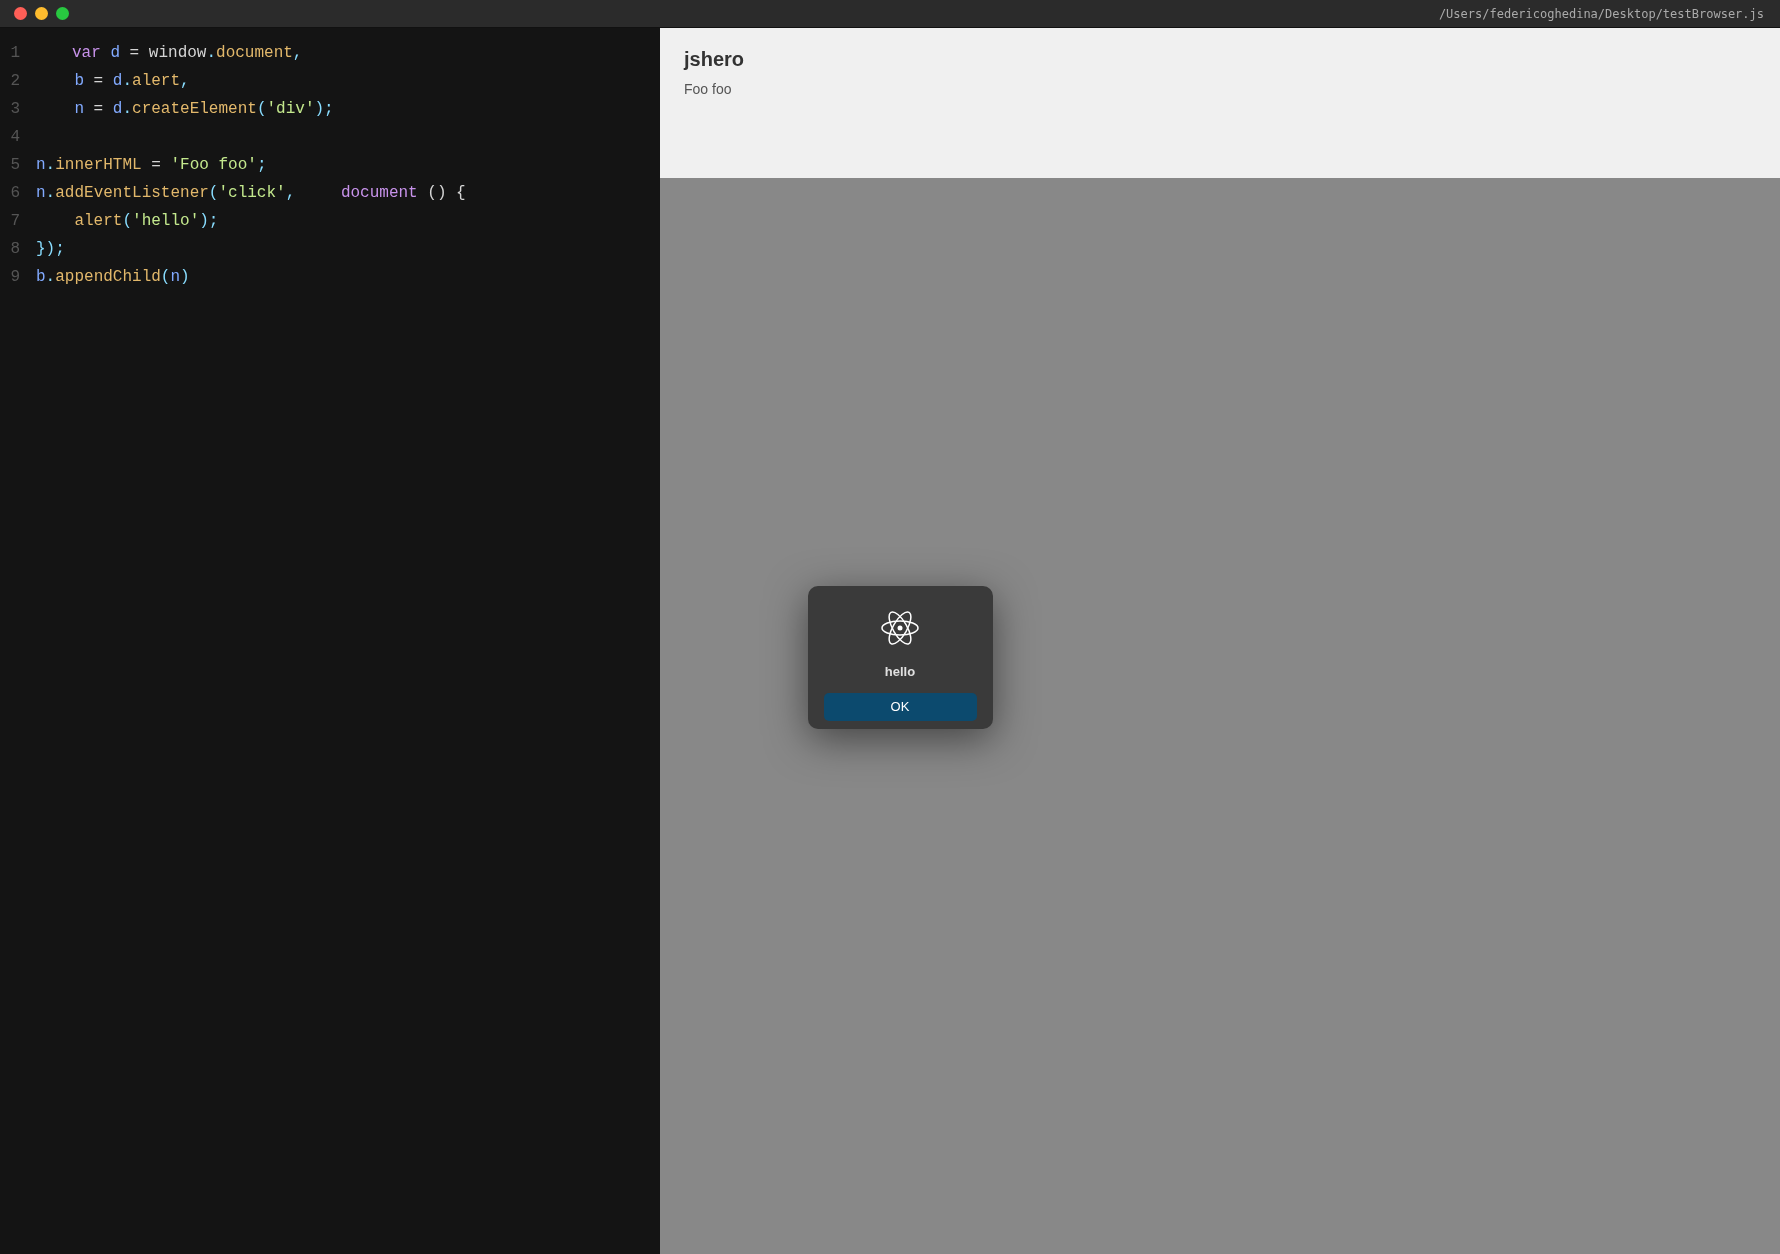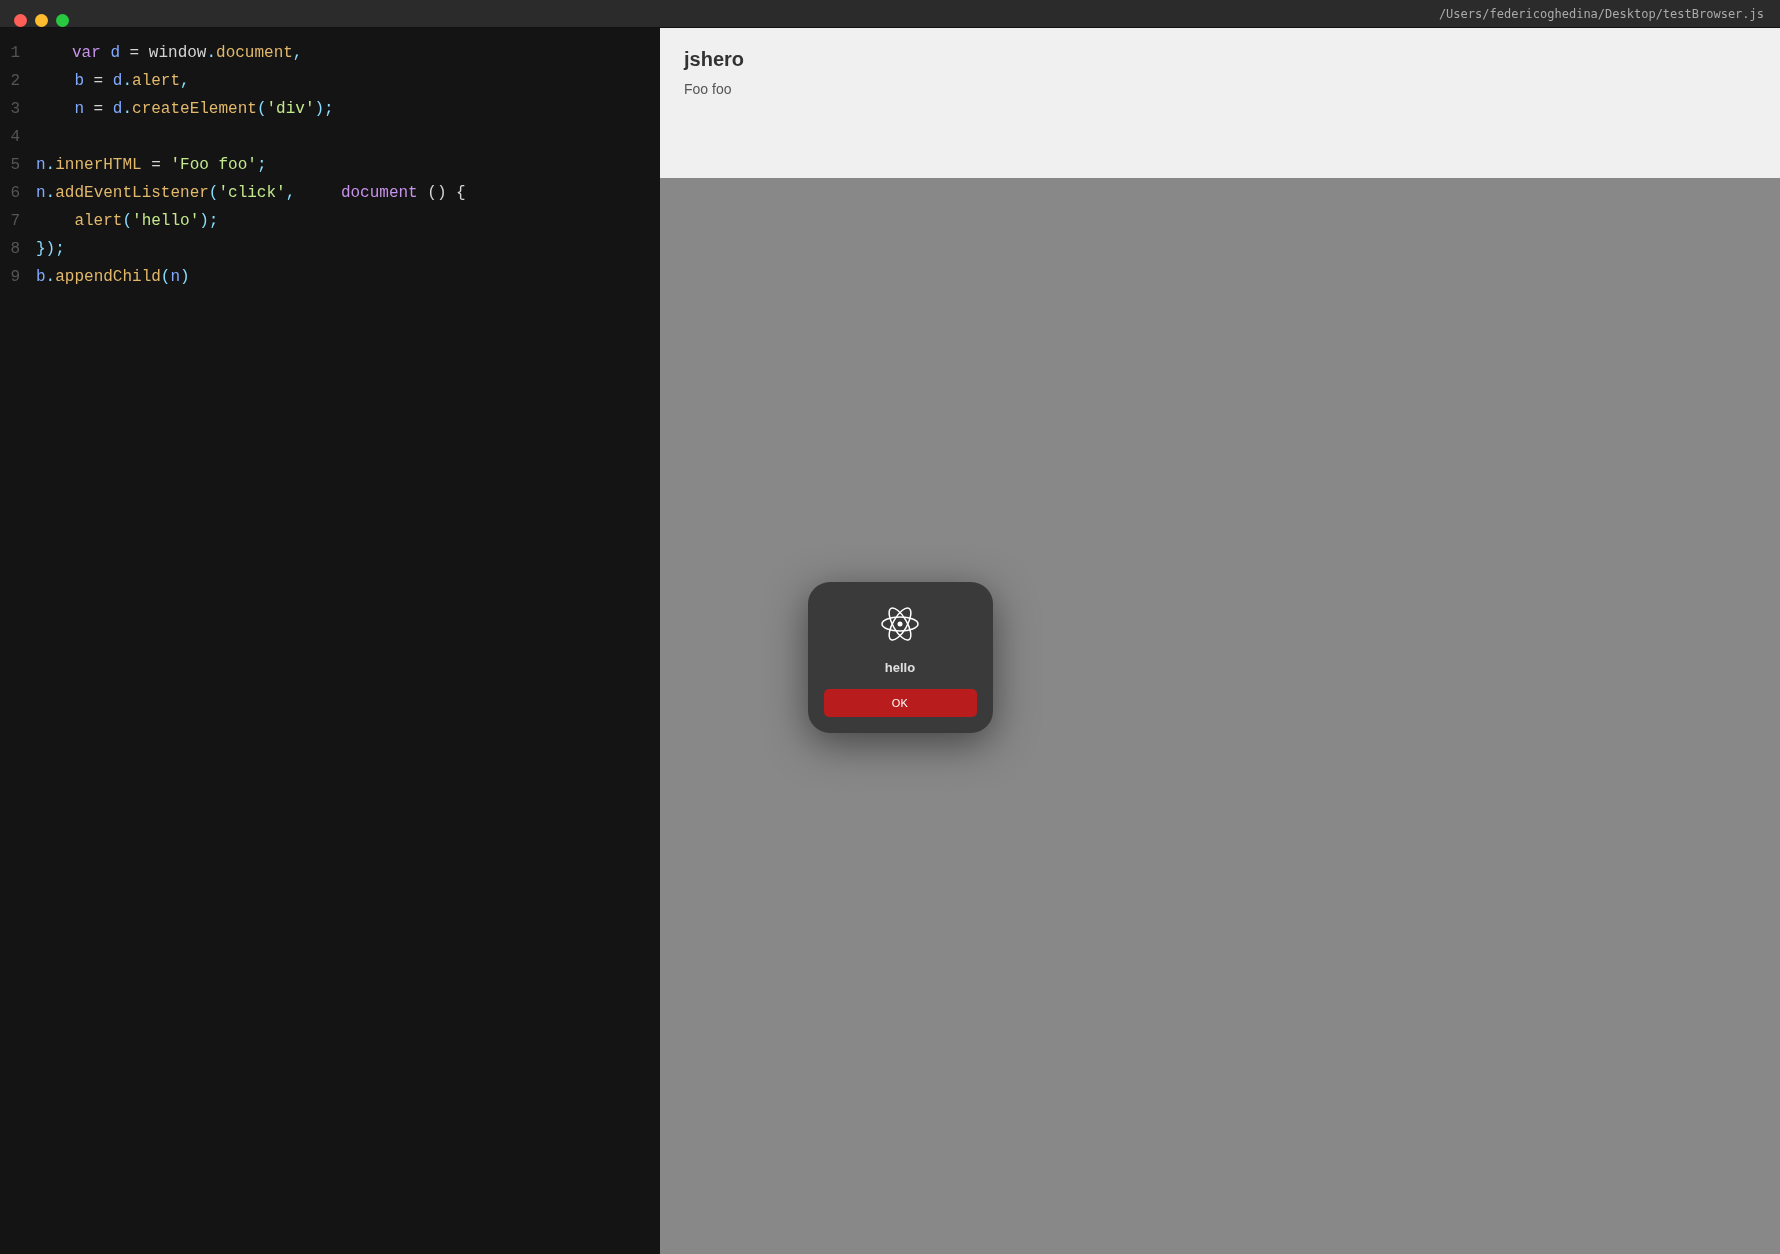--- a/index.html
+++ b/index.html
@@ -11,21 +11,21 @@
       font-family: 'Menlo', 'Monaco', 'Courier New', monospace;
       background: #1a1a1a;
     }
 
     
     .titlebar {
       width: 100%;
       height: 28px;
       background: #2b2b2b;
       display: flex;
-      align-items: flex-end;
+      align-items: center;
       position: relative;
       border-bottom: 1px solid #111;
     }
 
     .traffic-lights {
       display: flex;
       align-items: center;
       gap: 8px;
       padding-left: 14px;
     }
@@ -134,22 +134,22 @@
 
     .browser-grey {
       flex: 1;
       background: #888;
       position: relative;
     }
 
     .alert-dialog {
       width: 185px;
       background: #3a3a3a;
-      border-radius: 22px;
-      padding: 20px 16px 16px 16px;
+      border-radius: 10px;
+      padding: 20px 16px 8px 16px;
       display: flex;
       flex-direction: column;
       align-items: center;
       box-shadow: 0 10px 40px rgba(0,0,0,0.5);
     }
 
     .atom-icon {
       width: 44px;
       height: 44px;
       margin-bottom: 14px;
@@ -160,25 +160,25 @@
       font-family: -apple-system, BlinkMacSystemFont, 'Helvetica Neue', sans-serif;
       font-size: 13px;
       font-weight: 600;
       margin-bottom: 14px;
       text-align: center;
     }
 
     .alert-ok-btn {
       width: 100%;
       height: 28px;
-      background: #b91c1c;
+      background: #0c4a6e;
       border: none;
       border-radius: 5px;
       color: #fff;
-      font-size: 11px;
+      font-size: 13px;
       font-weight: 500;
       font-family: -apple-system, BlinkMacSystemFont, 'Helvetica Neue', sans-serif;
       cursor: pointer;
       letter-spacing: 0.2px;
     }
 
     
     .dialog-container {
       position: absolute;
       top: 0;

